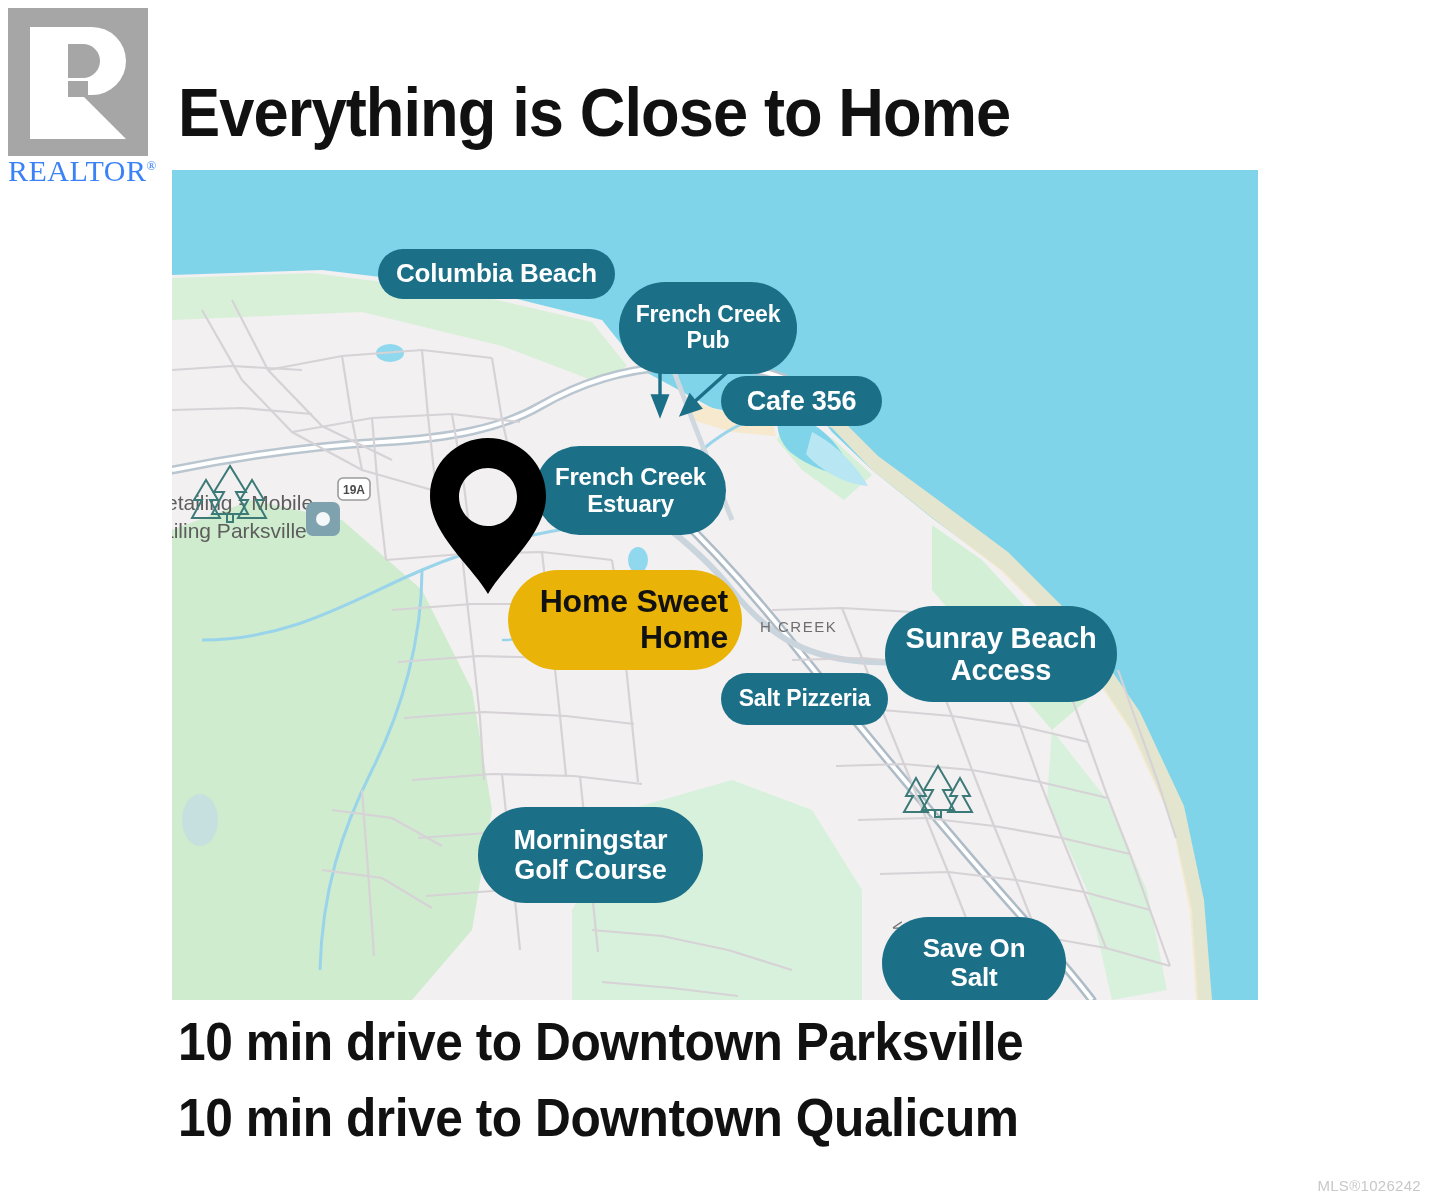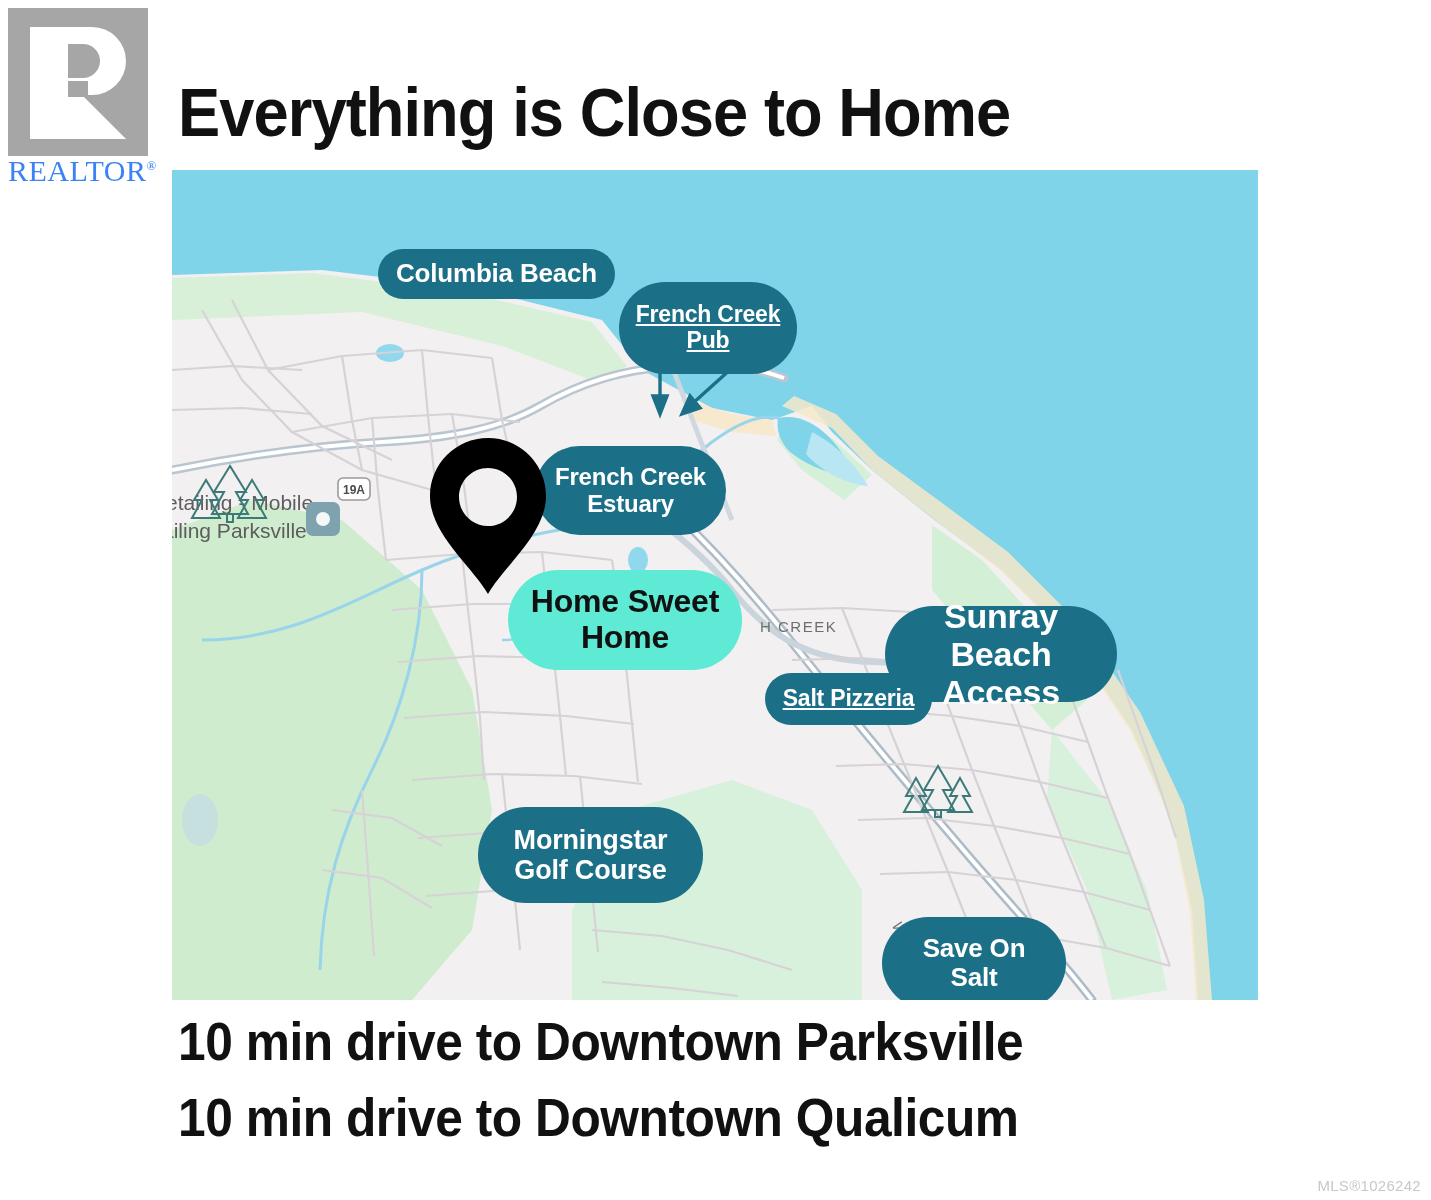--- a/index.html
+++ b/index.html
@@ -127,31 +127,32 @@
     align-items: center;
     justify-content: center;
     text-align: center;
     font-weight: bold;
     line-height: 1.12;
     box-sizing: border-box;
     padding: 14px 14px;
     letter-spacing: -0.2px;
   }
   .pill.light {
-    background: #5eead4;
+    background: #eab308;
     color: #111111;
+    text-align: right;
   }
 
   #pill-columbia-beach { left: 206px; top: 79px; width: 237px; height: 50px; font-size: 26px; }
-  #pill-french-creek-pub { left: 447px; top: 112px; width: 178px; height: 92px; font-size: 23px; text-decoration: underline; }
+  #pill-french-creek-pub { left: 447px; top: 112px; width: 178px; height: 92px; font-size: 23px; }
   #pill-cafe-356 { left: 549px; top: 206px; width: 161px; height: 50px; font-size: 27px; }
   #pill-french-creek-estuary { left: 363px; top: 276px; width: 191px; height: 89px; font-size: 24px; }
   #pill-home-sweet-home { left: 336px; top: 400px; width: 234px; height: 100px; font-size: 32px; }
-  #pill-sunray-beach-access { left: 713px; top: 436px; width: 232px; height: 96px; font-size: 34px; }
-  #pill-salt-pizzeria { left: 593px; top: 503px; width: 167px; height: 52px; font-size: 23px; text-decoration: underline; }
+  #pill-sunray-beach-access { left: 713px; top: 436px; width: 232px; height: 96px; font-size: 29px; }
+  #pill-salt-pizzeria { left: 549px; top: 503px; width: 167px; height: 52px; font-size: 23px; }
   #pill-morningstar-golf { left: 306px; top: 637px; width: 225px; height: 96px; font-size: 27px; }
   #pill-oceanside-place-arena { left: 506px; top: 737px; width: 222px; height: 92px; font-size: 26px; }
   #pill-save-on-foods { left: 710px; top: 747px; width: 184px; height: 92px; font-size: 26px; z-index: 3; }
 
   
   #home-pin {
     position: absolute;
     left: 258px;
     top: 268px;
     width: 116px;
@@ -349,20 +350,21 @@
       </g>
       <g stroke="#1b6f87" stroke-width="3.4" fill="#1b6f87">
         <line x1="560" y1="198" x2="520" y2="234"></line>
         <polygon points="510,244 518,226 528,238"></polygon>
       </g>
     </g>
   </svg>
 
   <div class="pill" id="pill-columbia-beach">Columbia Beach</div>
   <div class="pill" id="pill-french-creek-pub">French Creek Pub</div>
+  <div class="pill" id="pill-cafe-356">Cafe 356</div>
   <div class="pill" id="pill-french-creek-estuary">French Creek Estuary</div>
   <div class="pill light" id="pill-home-sweet-home">Home Sweet Home</div>
   <div class="pill" id="pill-sunray-beach-access">Sunray Beach Access</div>
   <div class="pill" id="pill-salt-pizzeria">Salt Pizzeria</div>
   <div class="pill" id="pill-morningstar-golf">Morningstar Golf Course</div>
   <div class="pill" id="pill-save-on-foods">Save On Salt</div>
 
   <svg id="home-pin" viewBox="0 0 116 156">
     <path d="M58,0 C26,0 0,26 0,58 C0,96 42,128 58,156 C74,128 116,96 116,58 C116,26 90,0 58,0 Z
              M58,30 C74,30 87,43 87,59 C87,75 74,88 58,88 C42,88 29,75 29,59 C29,43 42,30 58,30 Z" fill="#000000" fill-rule="evenodd"></path>

